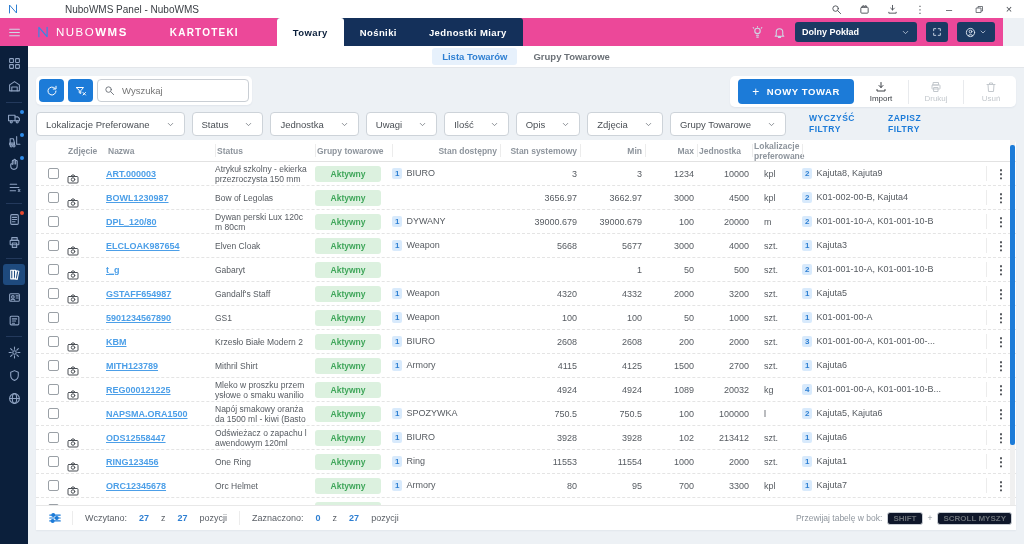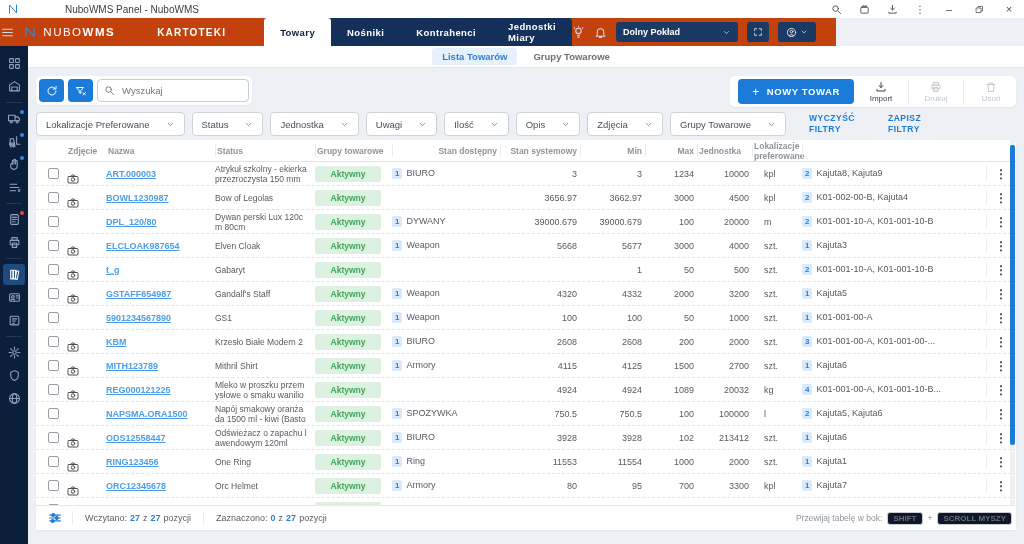--- a/index.html
+++ b/index.html
@@ -11,32 +11,32 @@
 
   
   .titlebar { position:absolute; top:0; left:0; width:1024px; height:18px; background:#fff;
     display:flex; align-items:center; font-size:10px; color:#3c4046; z-index:30;gap:40px; }
   .titlebar .appico { width:12px; height:12px; margin:0 6px 0 7px; color:#2E7FD2; }
   .tb-right { margin-left:auto; display:flex; align-items:center; }
   .tb-ic { width:28px; height:18px; display:flex; align-items:center; justify-content:center; color:#4a4f55; }
   .tb-win { width:30px; height:18px; display:flex; align-items:center; justify-content:center; color:#4a4f55; font-size:11px; }
 
   
-  .appheader { position:absolute; top:18px; left:0; width:836px; height:28px; background:#c2410c;
+  .appheader { position:absolute; top:18px; left:0; width:1003px; height:28px; background:#ec4899;
     display:flex; align-items:center; z-index:25; }
   .hamburger { width:28px; display:flex; justify-content:center; color:#cfd8e6; }
   .brand { display:flex; align-items:center; margin-left:8px; color:#fff; }
   .brand .nlogo { width:14px; height:14px; color:#2E8BE8; margin-right:6px; }
   .brand-text { font-size:11.5px; letter-spacing:1.5px; color:#fff; }
   .brand-text b { font-weight:700; }
   .menu-label { color:#fff; font-size:10px; font-weight:700; letter-spacing:1.2px; margin-left:42px; }
   .tabstrip { display:flex; align-items:stretch; height:28px; margin-left:38px; background:#14305A; border-radius:3px 3px 0 0; }
   .htab { display:flex; align-items:center; padding:0 16px; color:#fff; font-size:9.5px; font-weight:700; letter-spacing:0.4px; cursor:default; }
   .htab.active { background:#fff; color:#0B1F3B; border-radius:3px 3px 0 0; }
-  .hdr-right { margin-left:auto; display:flex; align-items:center; gap:9px; padding-right:20px; }
+  .hdr-right { margin-left:auto; display:flex; align-items:center; gap:9px; padding-right:8px; }
   .hdr-ic { color:#cfd8e6; width:13px; height:13px; }
   .ws-select { width:122px; height:20px; background:#1B3A63; border-radius:3px; color:#fff;
     font-size:9px; font-weight:700; display:flex; align-items:center; padding:0 7px; }
   .ws-select .chev { margin-left:auto; width:9px; height:9px; color:#cfd8e6; }
   .sq-btn { width:22px; height:20px; background:#1B3A63; border-radius:3px; color:#dfe7f2;
     display:flex; align-items:center; justify-content:center; }
   .user-btn { width:38px; height:20px; background:#1B3A63; border-radius:3px; color:#dfe7f2;
     display:flex; align-items:center; justify-content:center; gap:3px; }
 
   
@@ -107,21 +107,21 @@
   .kebab { text-align:center; font-size:12px; font-weight:700; color:#3c4046; position:relative; height:100%;
     display:flex; align-items:center; justify-content:center; }
   .kebab::before { content:""; position:absolute; left:0; top:4px; bottom:4px; width:1px; background:#ececec; }
 
   .vscroll { position:absolute; right:1px; top:0; width:5px; height:365px; background:#f0f0f0; }
   .vscroll .thumb { position:absolute; top:5px; left:0; width:5px; height:300px; background:#1C7BD8; border-radius:2px; }
 
   .tfooter { position:absolute; left:0; bottom:0; width:100%; height:25px; border-top:1px solid #e8e8e8;
     background:#fff; display:flex; align-items:center; font-size:9px; color:#5a5f66; }
   .tfooter .fic { width:14px; height:14px; color:#1C7BD8; margin:0 10px 0 12px; }
-  .stat { display:flex; gap:3px; padding:0 12px; border-left:1px solid #ececec; height:14px; align-items:center; }
+  .stat { display:flex; gap:12px; padding:0 12px; border-left:1px solid #ececec; height:14px; align-items:center; }
   .stat b { color:#2E7FD2; font-weight:700; }
   .scroll-hint { margin-left:auto; display:flex; align-items:center; gap:5px; padding-right:4px; color:#8E959D; font-size:8.5px; }
   .key { border:1px solid #c9ced4; border-radius:3px; padding:1px 5px; font-size:8px; font-weight:700; color:#6a7077; background:#0f172a; }
 </style>
 </head>
 <body>
 
 <div class="titlebar">
   <span class="appico">
     <svg viewBox="0 0 24 24" class="ic">
@@ -170,21 +170,20 @@
       <svg viewBox="0 0 24 24" class="ic" stroke-width="2.6">
           <path d="M5 20V4l14 16V4"></path>
         </svg>
       </span>
     <span class="brand-text"><span>NUBO</span><b>WMS</b></span>
   </div>
   <span class="menu-label">KARTOTEKI</span>
   <div class="tabstrip" id="tabstrip">
       <span class="htab active">Towary</span>
       <span class="htab">Nośniki</span>
-      <span class="htab">Kontrahenci</span>
       <span class="htab">Jednostki Miary</span>
     </div>
   <div class="hdr-right">
     <span class="hdr-ic">
       <svg viewBox="0 0 24 24" class="ic">
           <circle cx="12" cy="9" r="5"></circle>
           <path d="M10 17h4M10.5 20.5h3M12 1v1M4 3l1 1M20 3l-1 1"></path>
         </svg>
       </span>
     <span class="hdr-ic">

